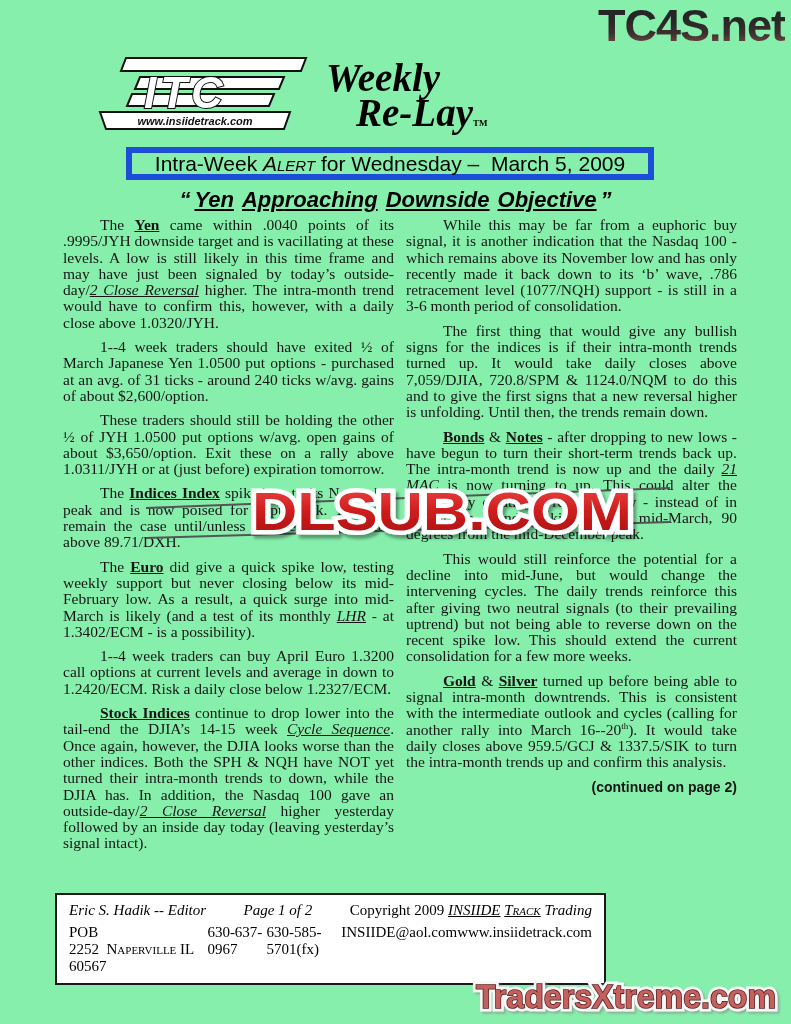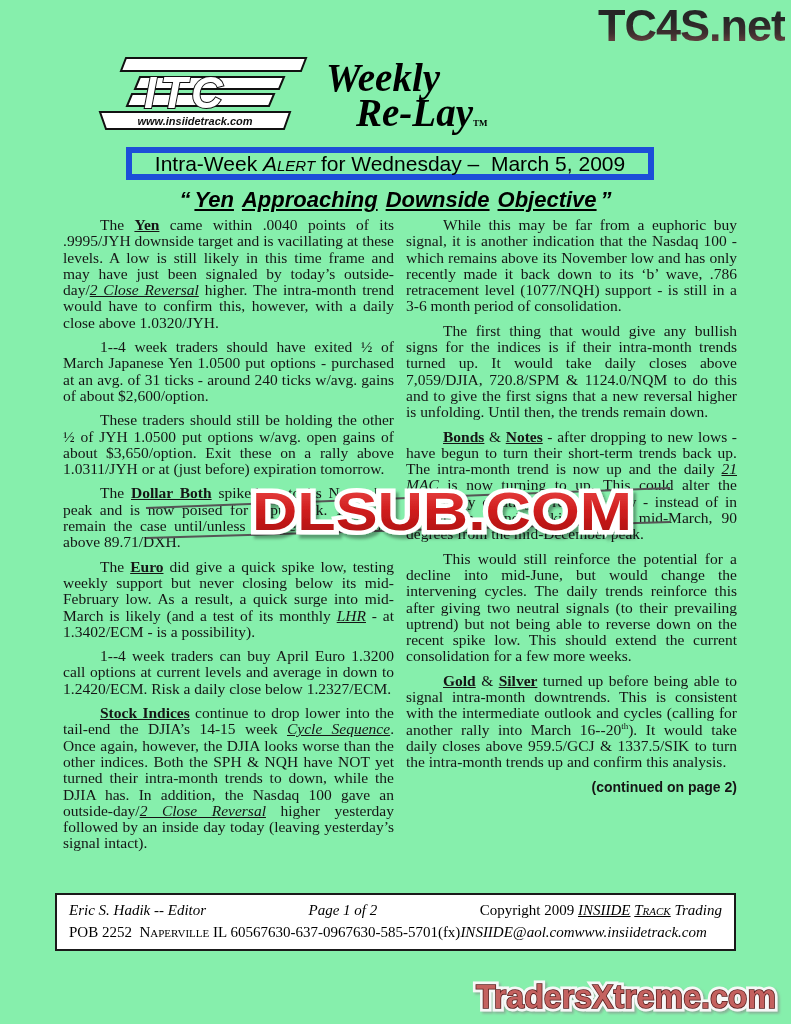--- a/index.html
+++ b/index.html
@@ -61,32 +61,32 @@
     text-align:right !important; text-indent:0 !important;
     font-family:"Liberation Sans", sans-serif; font-weight:bold; font-size:14px;
     margin-top:0 !important;
   }
 
   
   .watermark { position:absolute; left:140px; top:468px; pointer-events:none; }
 
   
   .footer {
-    position:absolute; top:893px; left:55px; width:681px;
+    position:absolute; top:893px; left:55px; width:551px;
     border:2px solid #1a1a1a; box-sizing:border-box;
     background:#fff; padding:7px 12px 8px 12px; font-size:15px; color:#000;
   }
   .f-line1 { display:flex; justify-content:space-between; align-items:baseline; margin-bottom:5px; }
   .f-editor, .f-page { font-style:italic; }
   .f-copy .it { font-style:italic; }
   .f-copy .iu2 { font-style:italic; text-decoration:underline; }
   .f-copy .sc { font-variant:small-caps; }
   .f-line2 { display:flex; justify-content:flex-start; align-items:baseline; }
   .sc { font-variant:small-caps; }
-  .it { font-style:italic; }
+  .it { }
 
   
   .traders { position:absolute; left:468px; top:974px; }
 </style>
 </head>
 <body>
 
 <div class="page">
 
   <div class="tc4s">TC4S.net</div>
@@ -114,21 +114,21 @@
 
   <div class="headline">
     <span>“</span><span class="w">Yen</span><span class="w">Approaching</span><span class="w">Downside</span><span class="w">Objective</span><span>”</span>
   </div>
 
   <div class="columns">
     <div class="col">
       <p><span>The </span><span class="bu">Yen</span><span> came within .0040 points of its .9995/JYH downside target and is vacillating at these levels.  A low is still likely in this time frame and may have just been signaled by today’s outside-day/</span><span class="iu">2 Close Reversal</span><span> higher.  The intra-month trend would have to confirm this, however, with a daily close above 1.0320/JYH.</span></p>
       <p><span>1--4 week traders should have exited ½ of March Japanese Yen 1.0500 put options - purchased at an avg. of 31 ticks - around 240 ticks w/avg. gains of about $2,600/option.</span></p>
       <p><span>These traders should still be holding the other ½ of JYH 1.0500 put options w/avg. open gains of about $3,650/option.  Exit these on a rally above 1.0311/JYH or at (just before) expiration tomorrow.</span></p>
-      <p><span>The </span><span class="bu">Dollar Both</span><span> spiked up to its November peak and is now poised for a pullback.  This will remain the case until/unless it gives a daily close above 89.71/DXH.</span></p>
+      <p><span>The </span><span class="bu">Indices Index</span><span> spiked up to its November peak and is now poised for a pullback.  This will remain the case until/unless it gives a daily close above 89.71/DXH.</span></p>
       <p><span>The </span><span class="bu">Euro</span><span> did give a quick spike low, testing weekly support but never closing below its mid-February low.  As a result, a quick surge into mid-March is likely (and a test of its monthly </span><span class="iu">LHR</span><span> - at 1.3402/ECM - is a possibility).</span></p>
       <p><span>1--4 week traders can buy April Euro 1.3200 call options at current levels and average in down to 1.2420/ECM.  Risk a daily close below 1.2327/ECM.</span></p>
       <p class="gap"><span class="bu">Stock Indices</span><span> continue to drop lower into the tail-end the DJIA’s 14-15 week </span><span class="iu">Cycle Sequence</span><span>.  Once again, however, the DJIA looks worse than the other indices.  Both the SPH &amp; NQH have NOT yet turned their intra-month trends to down, while the DJIA has.  In addition, the Nasdaq 100 gave an outside-day/</span><span class="iu">2 Close Reversal</span><span> higher yesterday followed by an inside day today (leaving yesterday’s signal intact).</span></p>
     </div>
     <div class="col">
       <p><span>While this may be far from a euphoric buy signal, it is another indication that the Nasdaq 100 - which remains above its November low and has only recently made it back down to its ‘b’ wave, .786 retracement level (1077/NQH) support - is still in a 3-6 month period of consolidation.</span></p>
       <p><span>The first thing that would give any bullish signs for the indices is if their intra-month trends turned up.  It would take daily closes above 7,059/DJIA, 720.8/SPM &amp; 1124.0/NQM to do this and to give the first signs that a new reversal higher is unfolding.  Until then, the trends remain down.</span></p>
       <p class="gap"><span class="bu">Bonds</span><span> &amp; </span><span class="bu">Notes</span><span> - after dropping to new lows - have begun to turn their short-term trends back up.  The intra-month trend is now up and the daily </span><span class="iu">21 MAC</span><span> is now turning to up.  This could alter the outlook by creating a rebound now - instead of in late-March - and peaking around mid-March, 90 degrees from the mid-December peak.</span></p>
       <p><span>This would still reinforce the potential for a decline into mid-June, but would change the intervening cycles.  The daily trends reinforce this after giving two neutral signals (to their prevailing uptrend) but not being able to reverse down on the recent spike low.  This should extend the current consolidation for a few more weeks.</span></p>
       <p class="gap"><span class="bu">Gold</span><span> &amp; </span><span class="bu">Silver</span><span> turned up before being able to signal intra-month downtrends.  This is consistent with the intermediate outlook and cycles (calling for another rally into March 16--20</span><sup>th</sup><span>).  It would take daily closes above 959.5/GCJ &amp; 1337.5/SIK to turn the intra-month trends up and confirm this analysis.</span></p>

